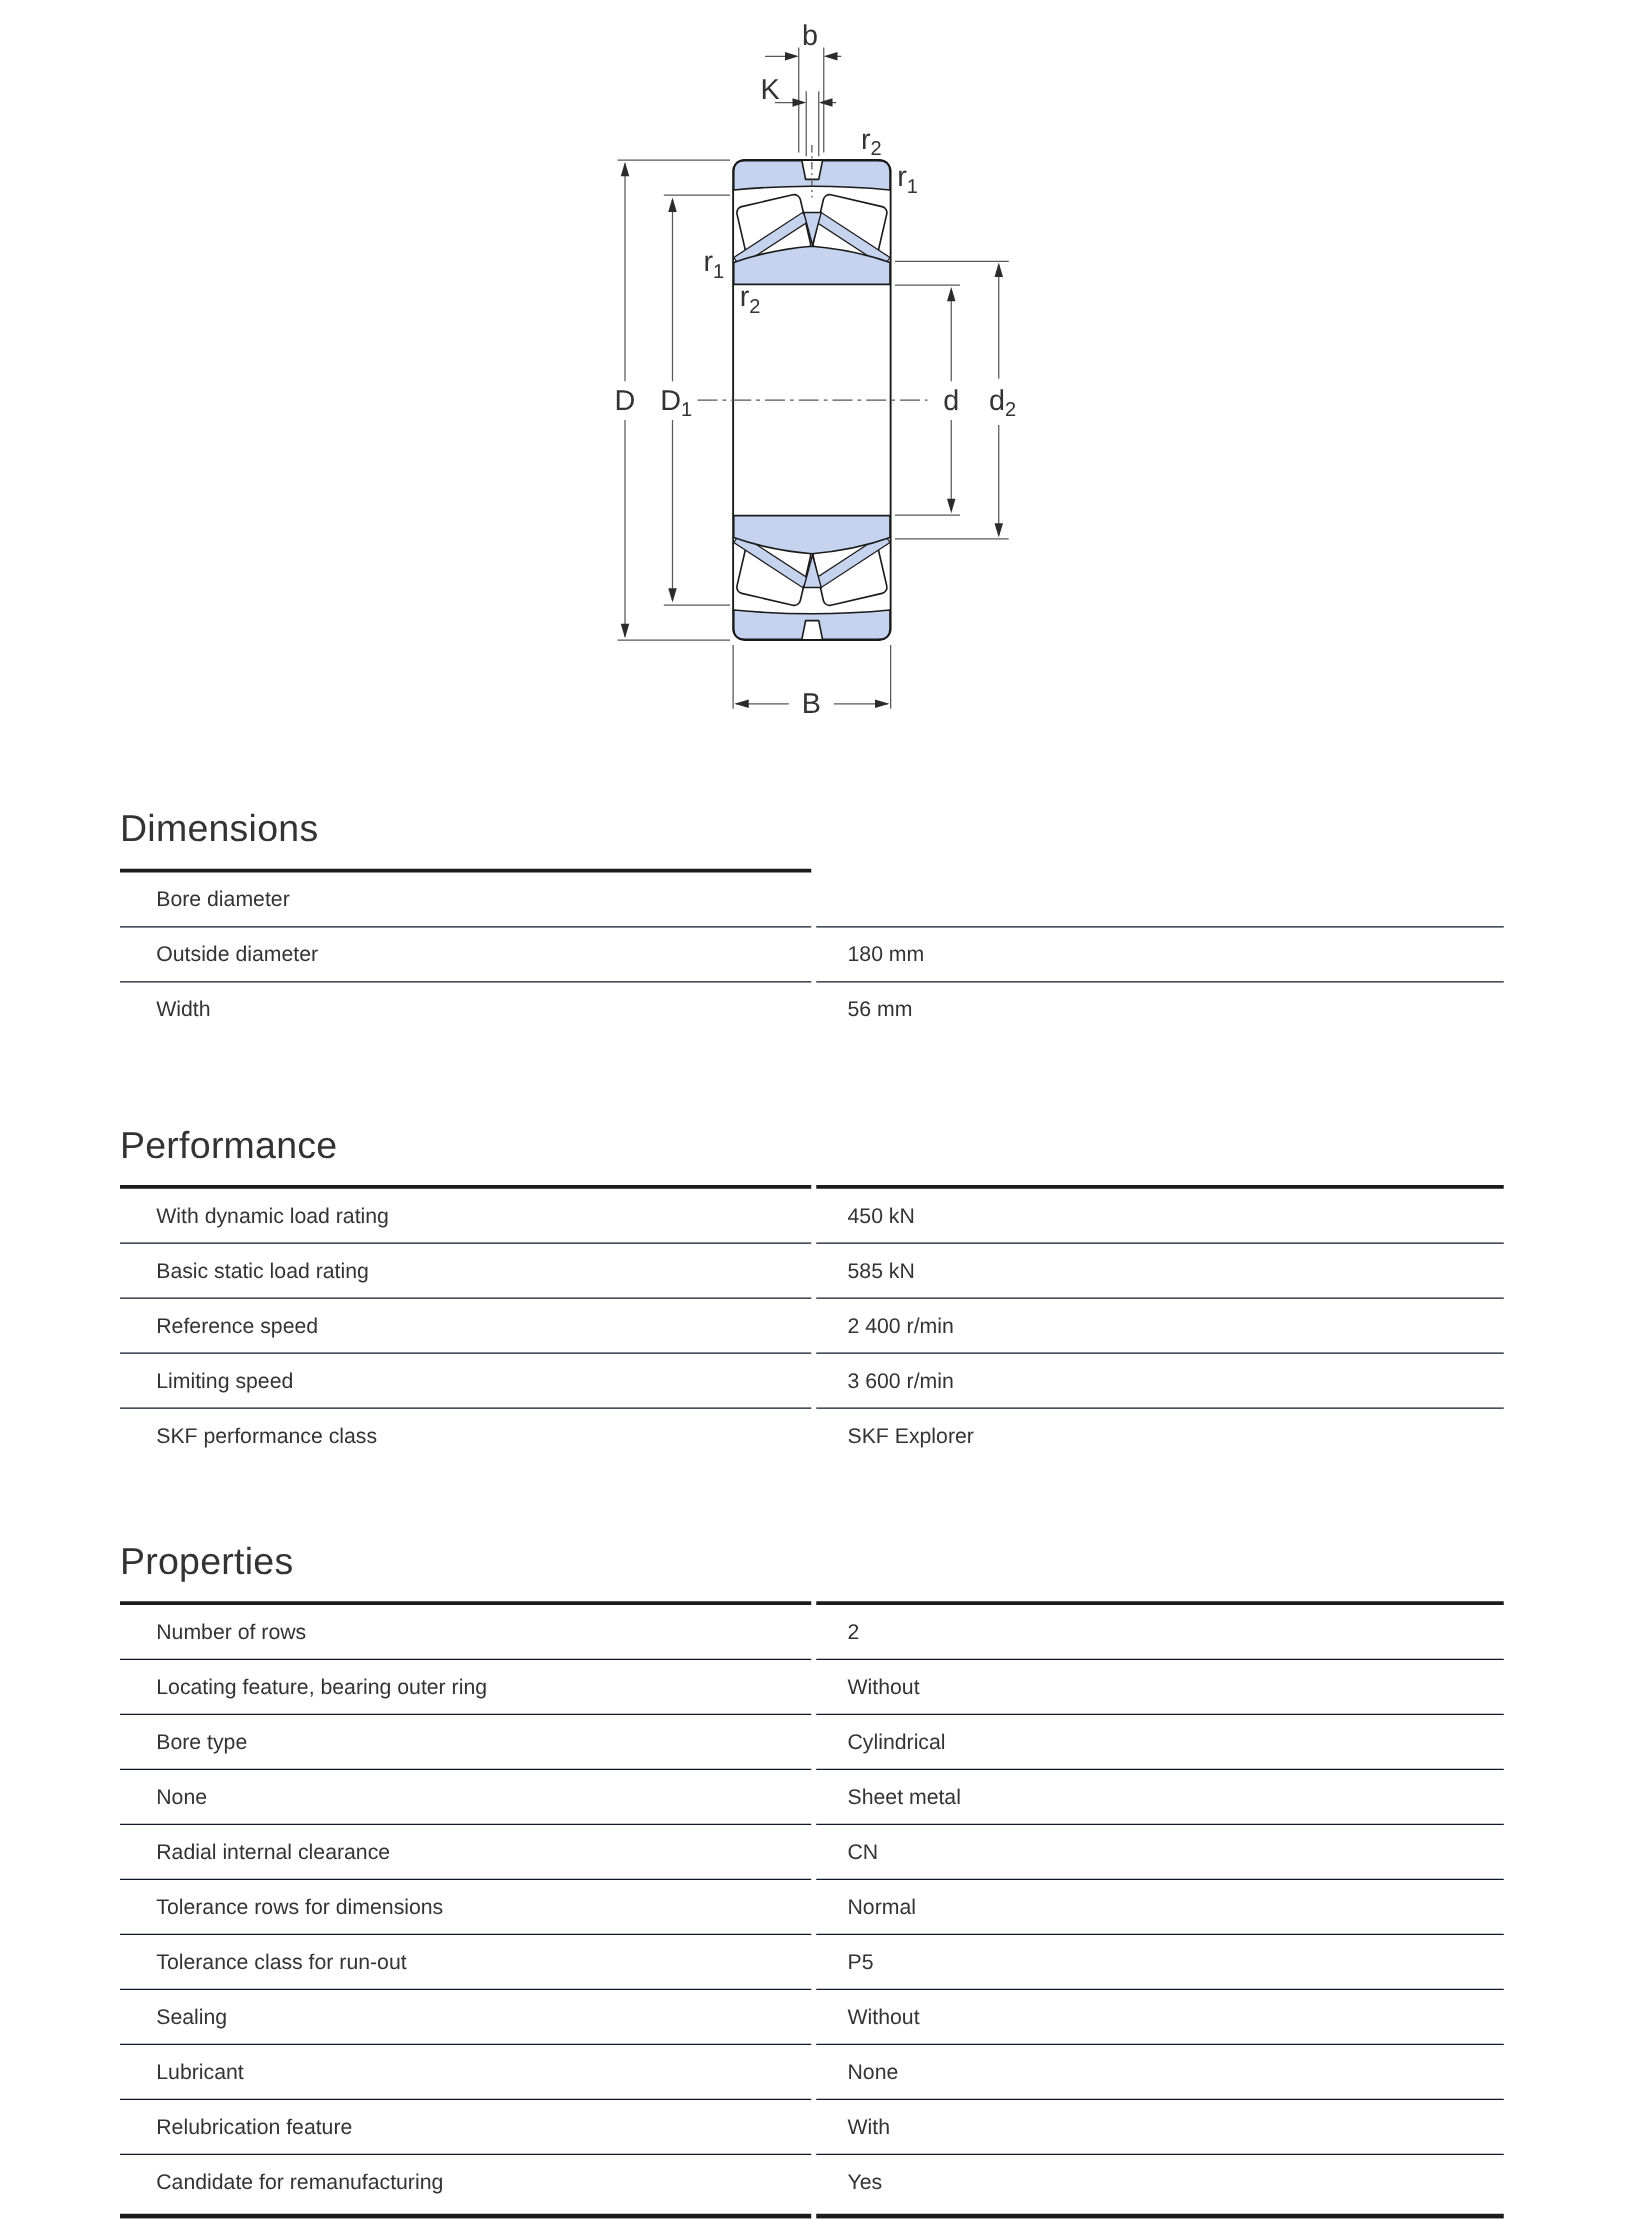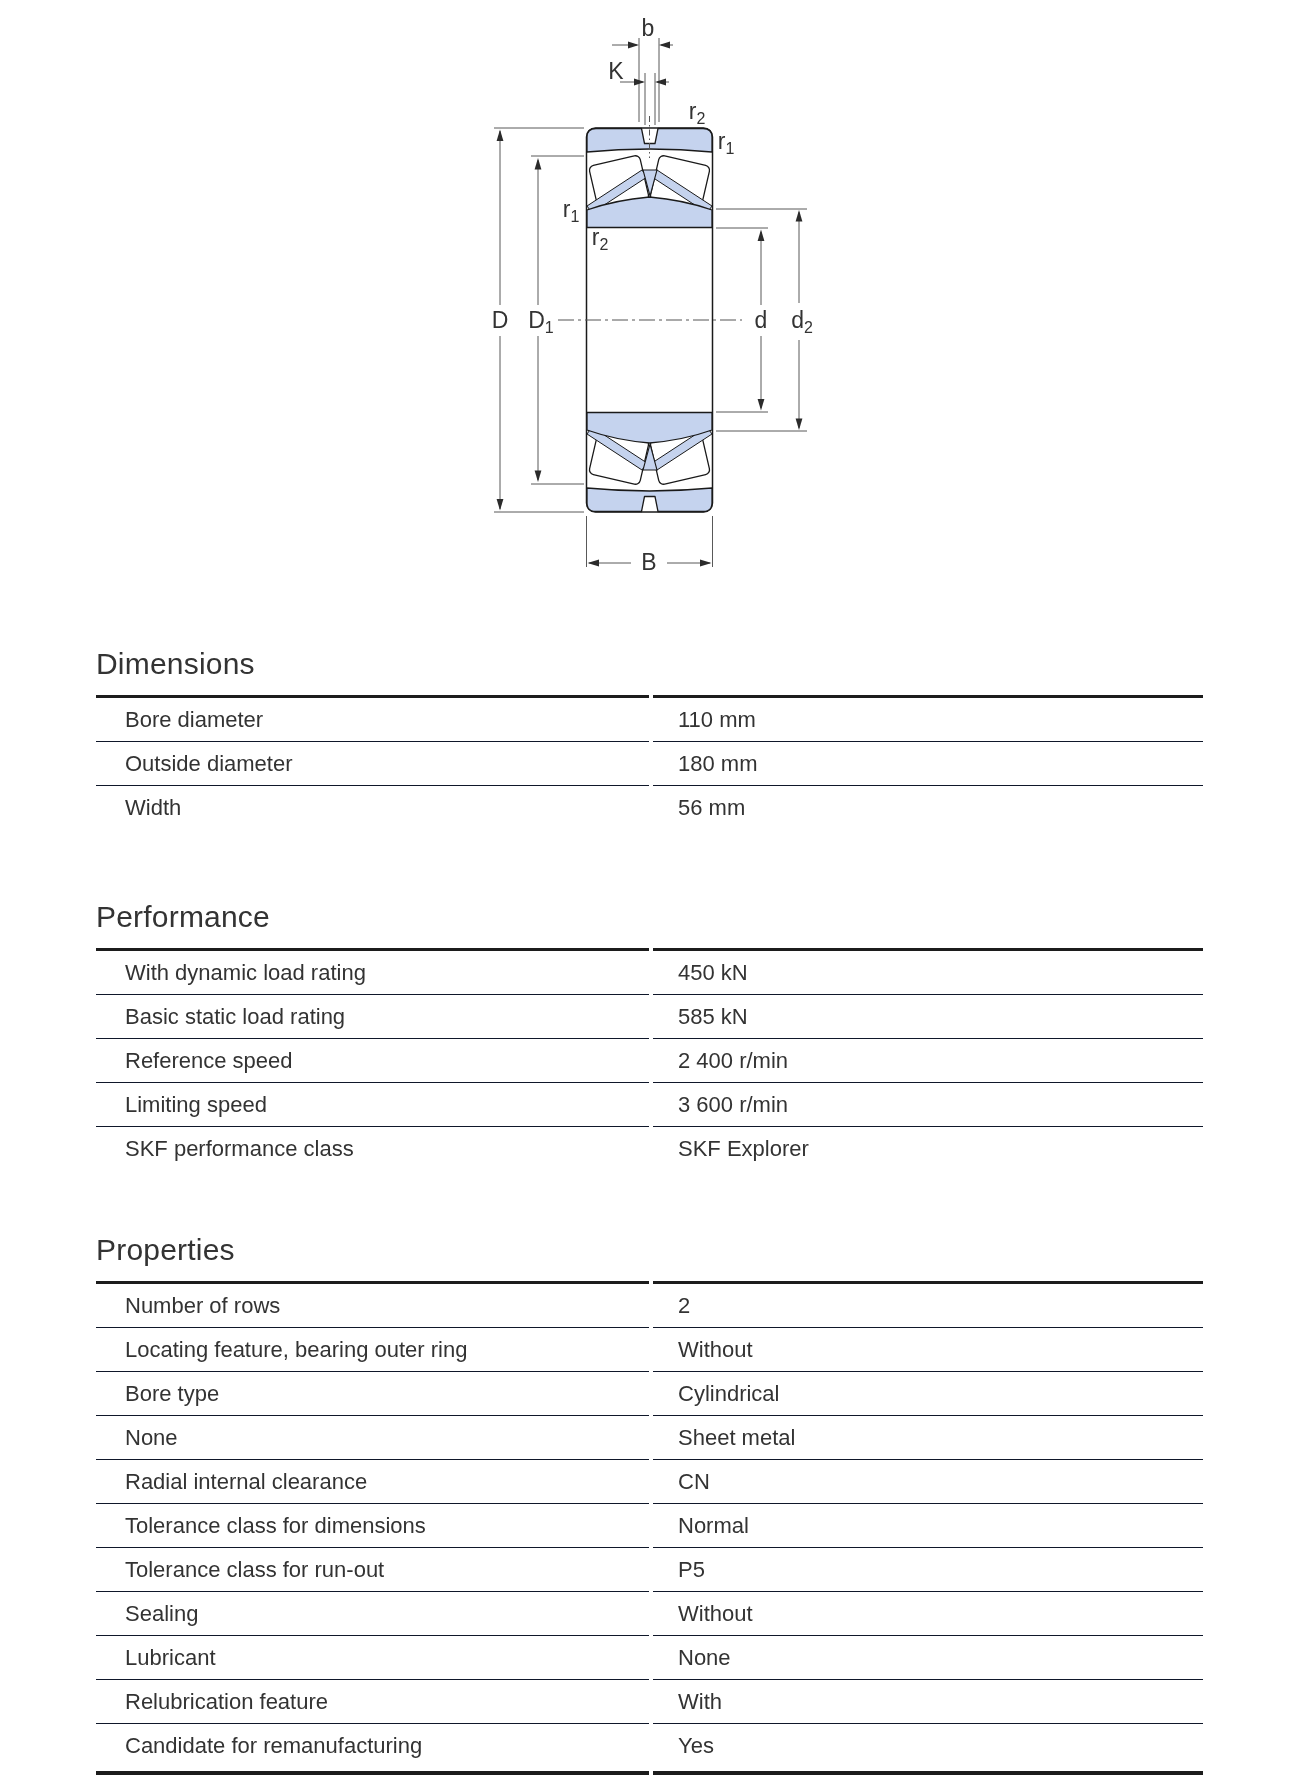--- a/index.html
+++ b/index.html
@@ -9,21 +9,21 @@
   
   #diagram{position:absolute;left:458px;top:8px;}
   #diagram text{fill:#333;font-family:"Liberation Sans","DejaVu Sans",sans-serif;font-size:23px;}
   #diagram .sub{font-size:16px;}
 
   
   .section{position:absolute;left:96px;width:1107px;}
   .sec-title{margin:0;font-size:30px;font-weight:400;color:#333;line-height:31px;letter-spacing:.2px;}
   .tbl{margin-top:16px;}
   .t-row{display:flex;}
-  .t-row .c{height:43px;display:flex;align-items:center;font-size:22px;color:#333;}
+  .t-row .c{height:43px;display:flex;align-items:center;font-size:17px;color:#333;}
   .c-label{width:524px;padding-left:29px;margin-right:4px;}
   .c-value{width:525px;padding-left:25px;}
   .t-row.head-border .c{border-top:3px solid #1c1c1c;}
   .t-row.sep .c{border-top:1px solid #0f172a;}
 
   .bottom-divider{position:absolute;left:96px;top:1771px;width:1107px;display:flex;}
   .bottom-divider div{height:4px;background:#1c1c1c;}
   .bottom-divider .bd-l{width:553px;margin-right:4px;}
   .bottom-divider .bd-r{width:550px;}
 </style>
@@ -104,21 +104,20 @@
     <text x="761" y="328" text-anchor="middle">d</text>
     <text x="802" y="328" text-anchor="middle"><tspan>d</tspan><tspan class="sub" dy="5">2</tspan></text>
     <text x="649" y="570" text-anchor="middle">B</text>
   </svg>
 
   <div class="section" style="top:648px">
     <h2 class="sec-title">Dimensions</h2>
     <div class="tbl">
       <div class="t-row head-border">
         <div class="c c-label">Bore diameter</div>
-        <div class="c c-value">110 mm</div>
       </div>
       <div class="t-row sep">
         <div class="c c-label">Outside diameter</div>
         <div class="c c-value">180 mm</div>
       </div>
       <div class="t-row sep">
         <div class="c c-label">Width</div>
         <div class="c c-value">56 mm</div>
       </div>
     </div>
@@ -167,21 +166,21 @@
       </div>
       <div class="t-row sep">
         <div class="c c-label">None</div>
         <div class="c c-value">Sheet metal</div>
       </div>
       <div class="t-row sep">
         <div class="c c-label">Radial internal clearance</div>
         <div class="c c-value">CN</div>
       </div>
       <div class="t-row sep">
-        <div class="c c-label">Tolerance class for dimensions</div>
+        <div class="c c-label">Tolerance rows for dimensions</div>
         <div class="c c-value">Normal</div>
       </div>
       <div class="t-row sep">
         <div class="c c-label">Tolerance class for run-out</div>
         <div class="c c-value">P5</div>
       </div>
       <div class="t-row sep">
         <div class="c c-label">Sealing</div>
         <div class="c c-value">Without</div>
       </div>

